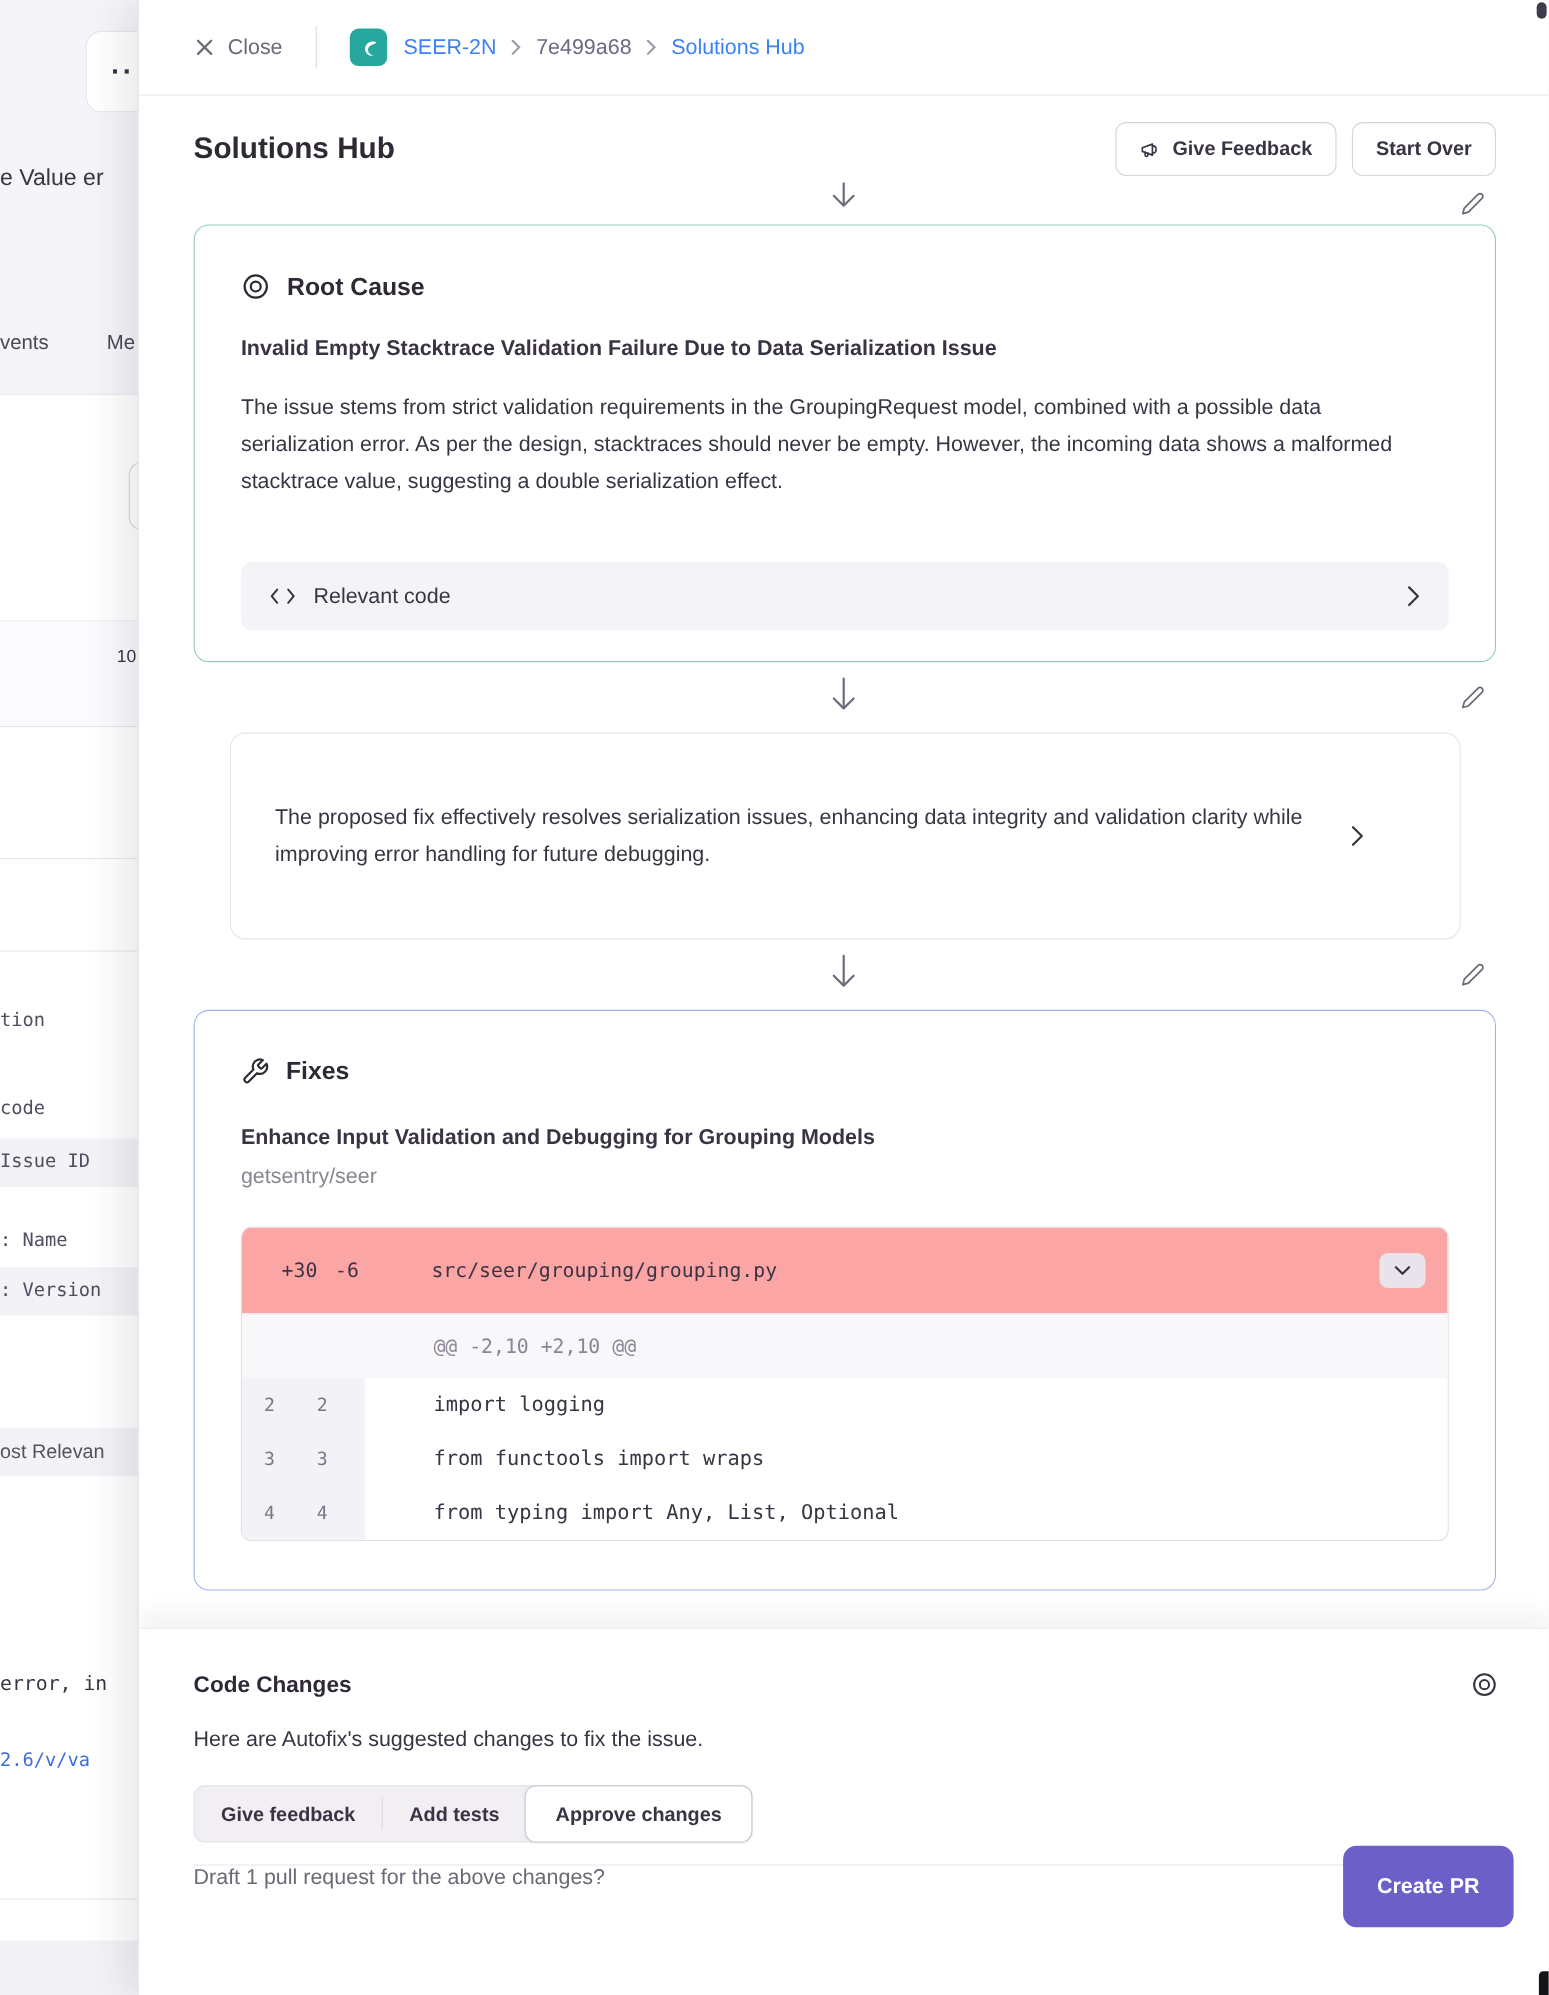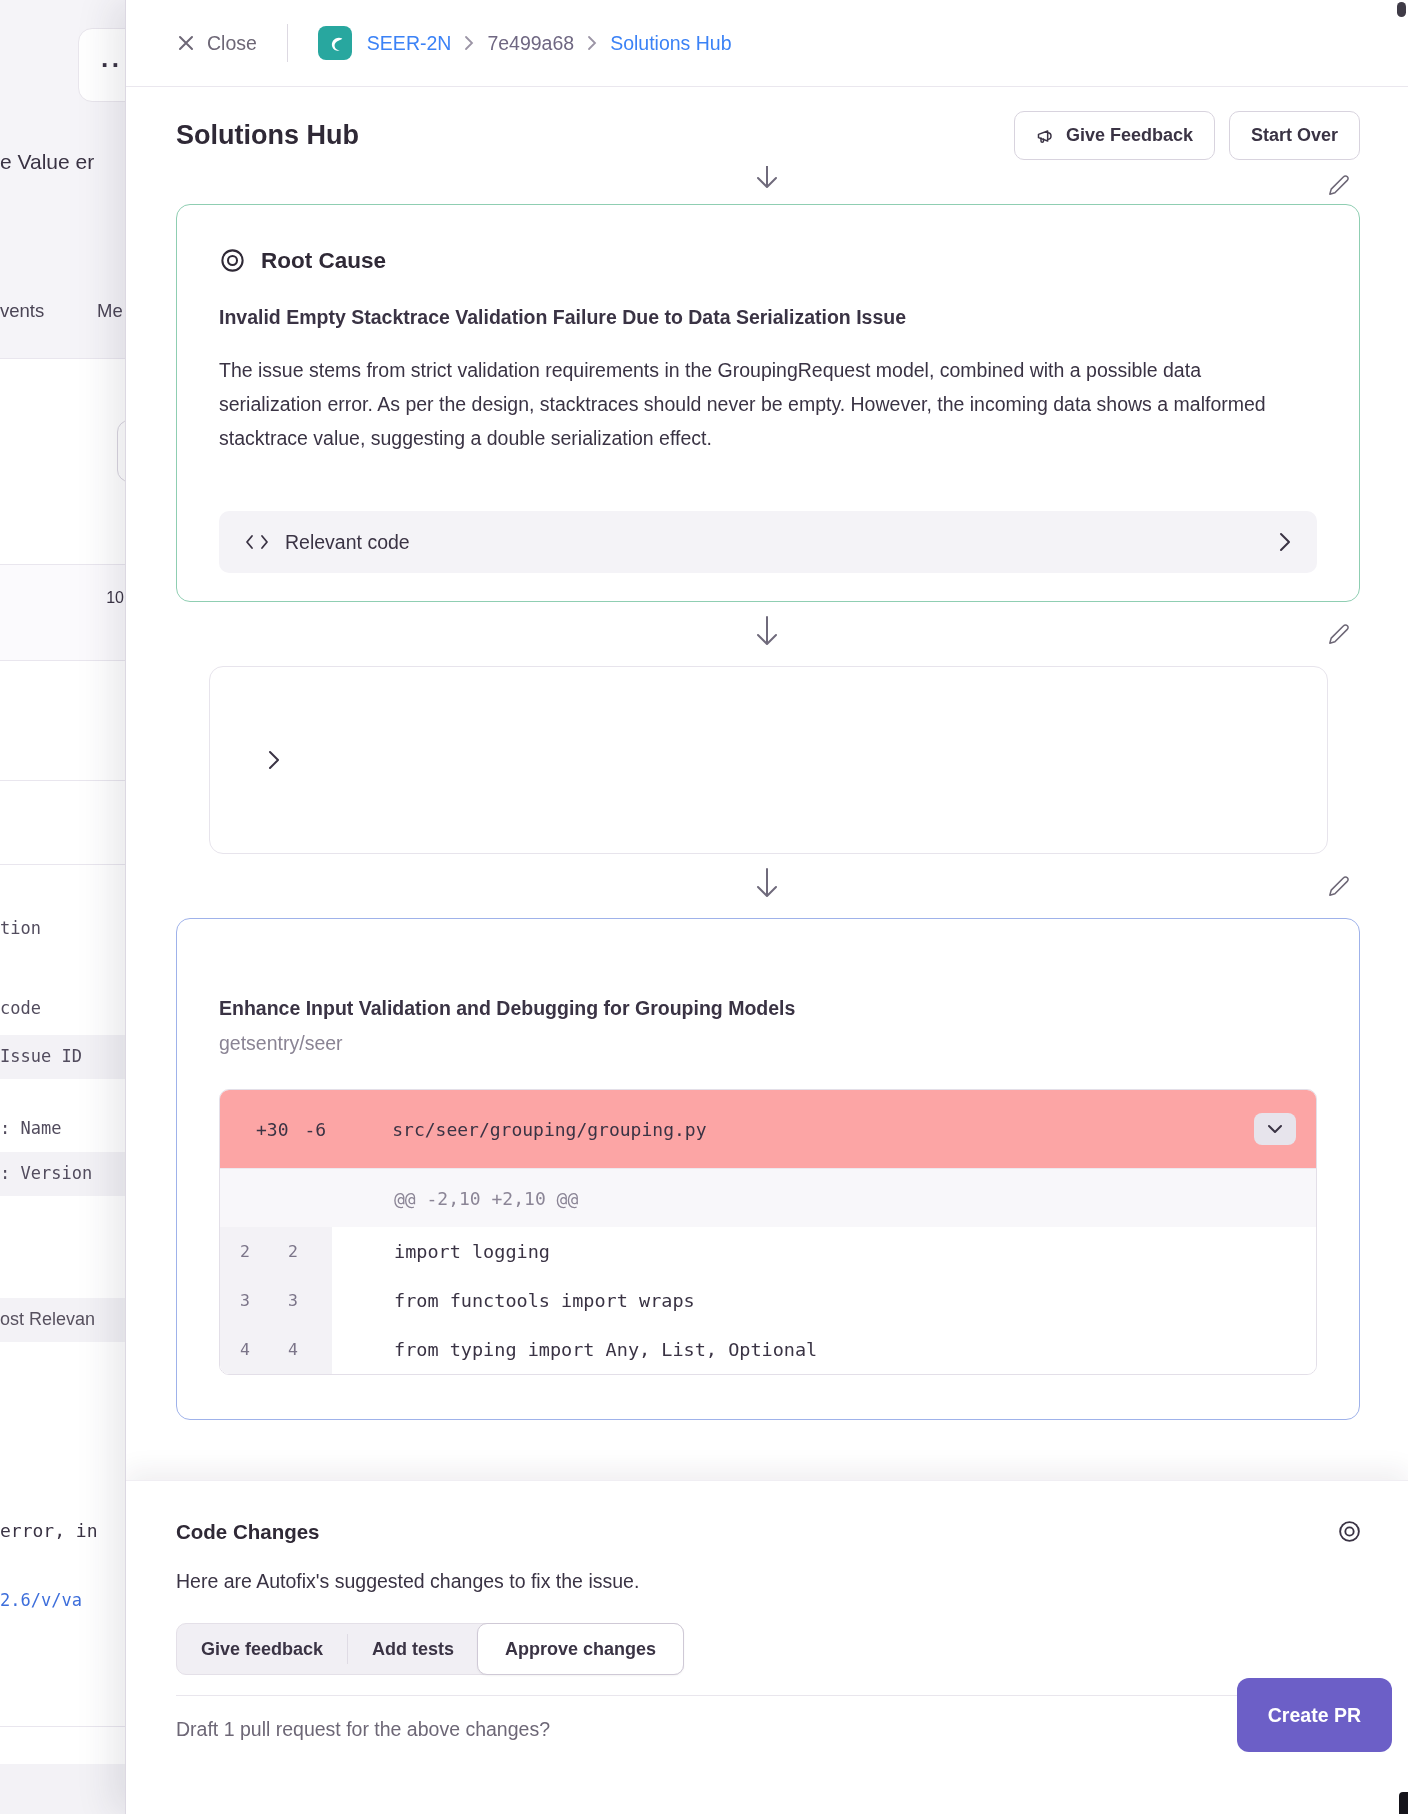--- a/index.html
+++ b/index.html
@@ -99,22 +99,22 @@
   .footer-title-row{display:flex;align-items:center;padding-right:46px;}
   .footer-title{font-size:20.5px;font-weight:700;color:#2f2936;flex:1;}
   .footer-desc{font-size:19.5px;color:#3a3344;margin-top:26px;}
   .segmented{display:inline-flex;align-items:stretch;margin-top:30px;background:#f1eff4;
     border:1px solid #e4e0e8;border-radius:10px;height:52px;box-sizing:border-box;}
   .segment{display:flex;align-items:center;padding:0 24px;font-size:18px;font-weight:600;
     color:#3a3344;cursor:pointer;white-space:nowrap;}
   .seg-divider{width:1px;background:#dfdbe4;margin:10px 0;}
   .segment.active{background:#fff;border:1px solid #cfc9d6;border-radius:10px;margin:-1px;
     font-weight:700;padding:0 27px;box-shadow:0 1px 2px rgba(0,0,0,.05);}
-  .draft-row{position:relative;margin-top:20px;margin-right:16px;border-top:1px solid #e9e6ed;
-    padding-top:22px;}
+  .draft-row{position:relative;margin-top:20px;margin-right:32px;border-top:1px solid #e9e6ed;
+    }
   .draft-text{font-size:19.5px;color:#6d6776;}
   .create-pr-btn{position:absolute;right:0;top:-18px;height:74px;padding:0 31px;border-radius:12px;
     background:#6c5fc7;color:#fff;font-size:19.5px;font-weight:700;display:flex;align-items:center;
     border:none;font-family:"Liberation Sans",sans-serif;}
 
   
   .scroll-dot{position:absolute;right:2px;top:2px;width:9px;height:15px;border-radius:6px;
     background:#3f3b47;z-index:9;}
   .scroll-end{position:absolute;right:0;bottom:0;width:9px;height:22px;background:#15131a;
     border-radius:4px 0 0 0;z-index:9;}
@@ -255,40 +255,49 @@
       <path d="M4 20 L13 29 L22 20" stroke="#6f6a7b" stroke-width="2" fill="none" stroke-linecap="round" stroke-linejoin="round"></path>
     </svg>
     <span class="pencil-btn">
       <svg width="22" height="22" viewBox="0 0 24 24" fill="none" stroke="#6d6776" stroke-width="1.7" stroke-linejoin="round" stroke-linecap="round">
           <path d="M17 3a2.83 2.83 0 1 1 4 4L7.5 20.5 2 22l1.5-5.5L17 3z"></path>
         </svg>
     </span>
   </div>
 
   <div class="insight-card">
+    <div class="insight-text">The proposed fix effectively resolves serialization issues, enhancing data integrity and validation clarity while improving error handling for future debugging.</div>
     <span class="insight-chevron">
       <svg width="12" height="20" viewBox="0 0 12 20">
           <path d="M2 2 L10 10 L2 18" stroke="#3a3344" stroke-width="2" fill="none" stroke-linecap="round" stroke-linejoin="round"></path>
         </svg>
     </span>
   </div>
 
   <div class="arrow-row">
     <svg class="flow-arrow" width="26" height="38" viewBox="0 0 26 38">
       <path d="M13 2 V28" stroke="#6f6a7b" stroke-width="2" stroke-linecap="round" fill="none"></path>
       <path d="M4 20 L13 29 L22 20" stroke="#6f6a7b" stroke-width="2" fill="none" stroke-linecap="round" stroke-linejoin="round"></path>
     </svg>
     <span class="pencil-btn">
       <svg width="22" height="22" viewBox="0 0 24 24" fill="none" stroke="#6d6776" stroke-width="1.7" stroke-linejoin="round" stroke-linecap="round">
           <path d="M17 3a2.83 2.83 0 1 1 4 4L7.5 20.5 2 22l1.5-5.5L17 3z"></path>
         </svg>
     </span>
   </div>
 
   <div class="card blue">
+    <div class="card-title-row">
+      <span>
+        <svg width="26" height="26" viewBox="0 0 24 24" fill="none" stroke="#2f2936" stroke-width="1.8" stroke-linecap="round" stroke-linejoin="round">
+            <path d="M14.7 6.3a1 1 0 0 0 0 1.4l1.6 1.6a1 1 0 0 0 1.4 0l3.77-3.77a6 6 0 0 1-7.94 7.94l-6.91 6.91a2.12 2.12 0 0 1-3-3l6.91-6.91a6 6 0 0 1 7.94-7.94l-3.76 3.76z"></path>
+          </svg>
+      </span>
+      <span class="card-title">Fixes</span>
+    </div>
     <div class="fix-headline">Enhance Input Validation and Debugging for Grouping Models</div>
     <div class="fix-repo">getsentry/seer</div>
 
     <div class="diff-box">
       <div class="diff-header mono">
         <span class="diff-stats">
           <span>+30</span>
           <span>-6</span>
         </span>
         <span class="diff-file">src/seer/grouping/grouping.py</span>

